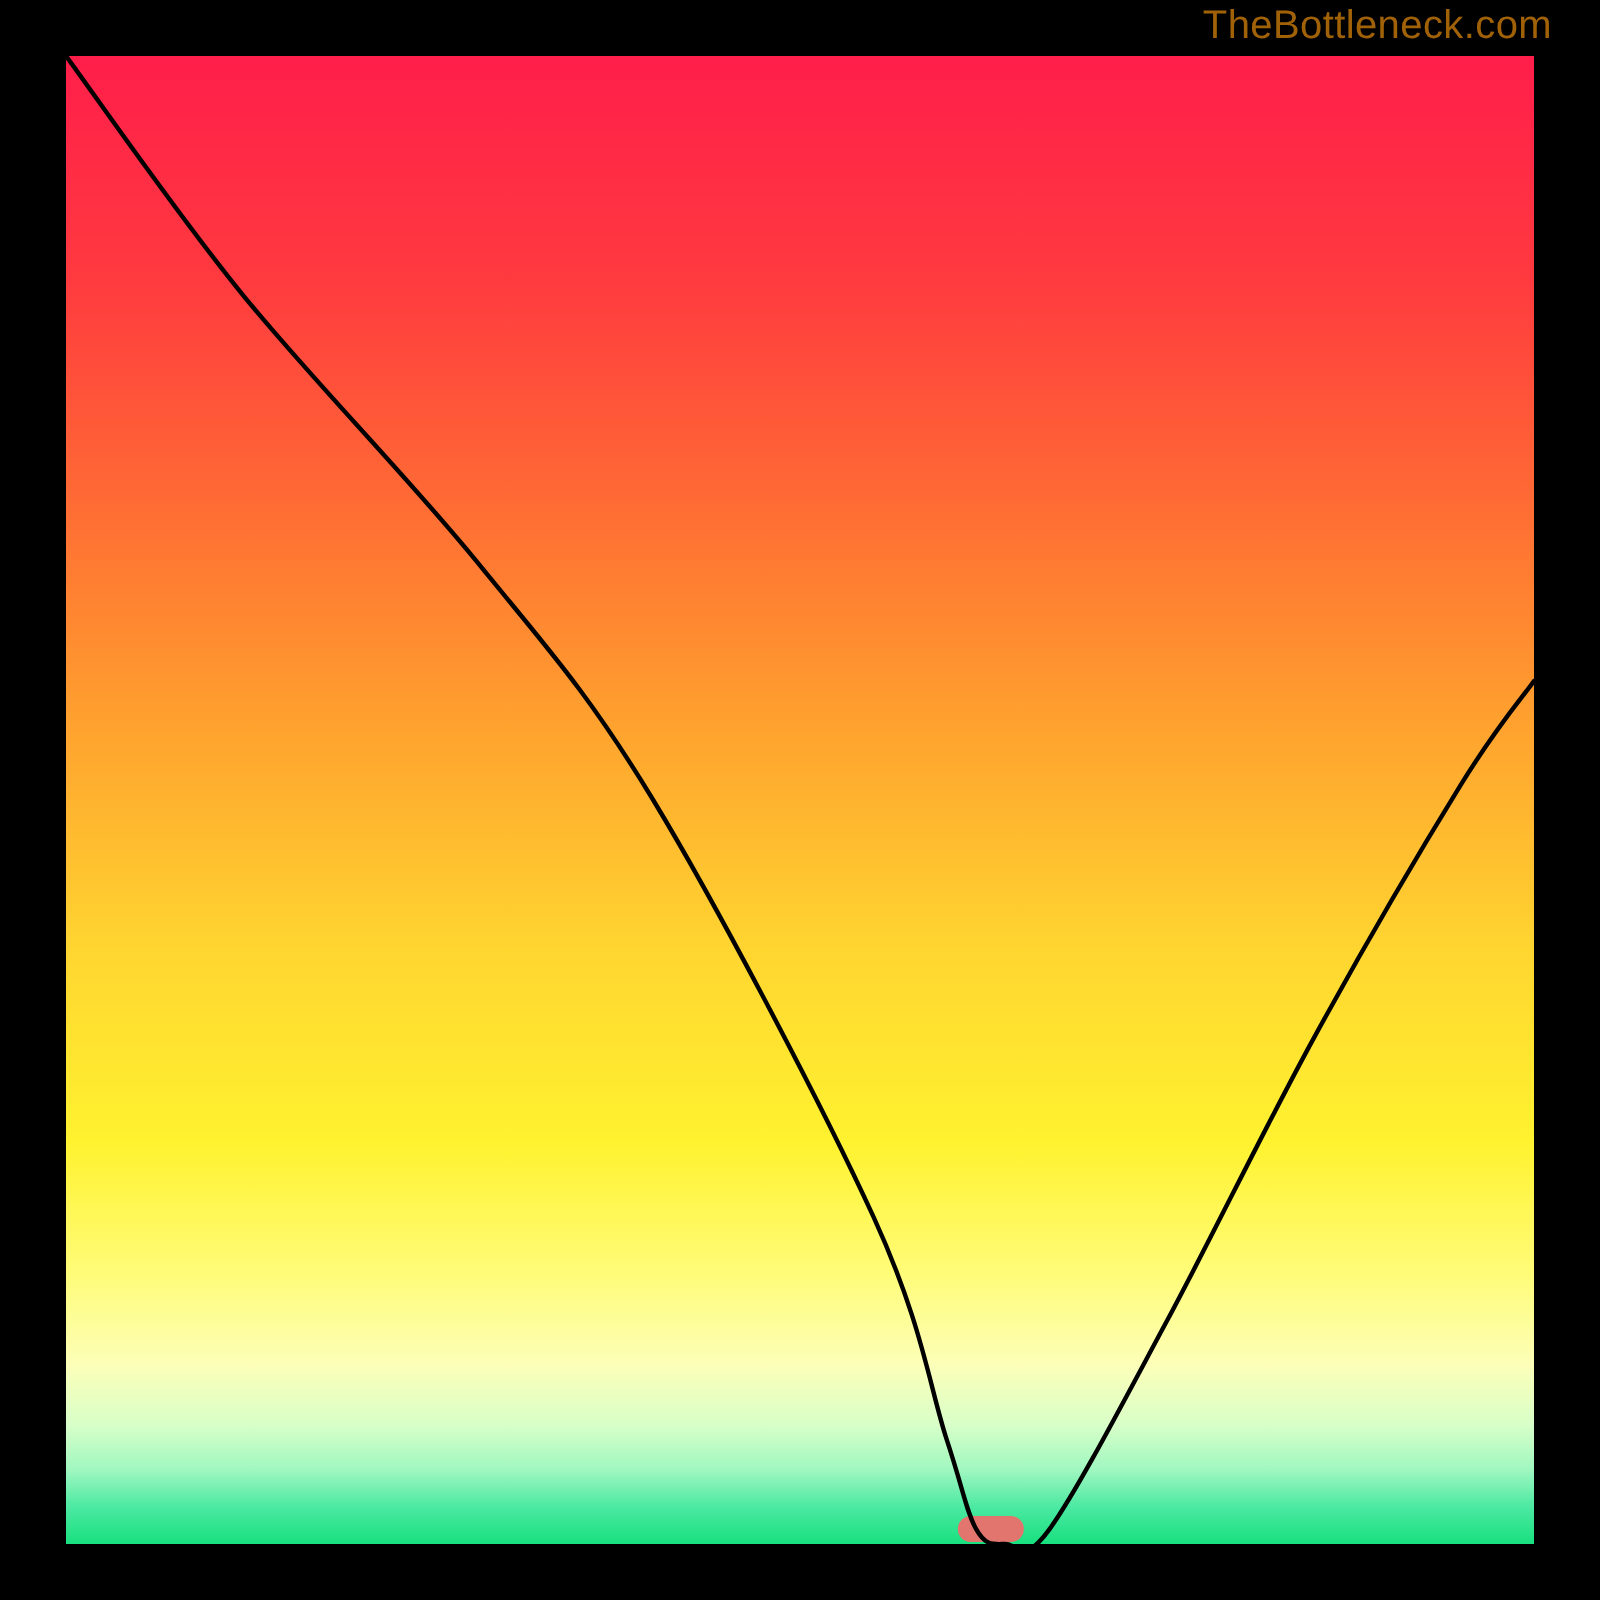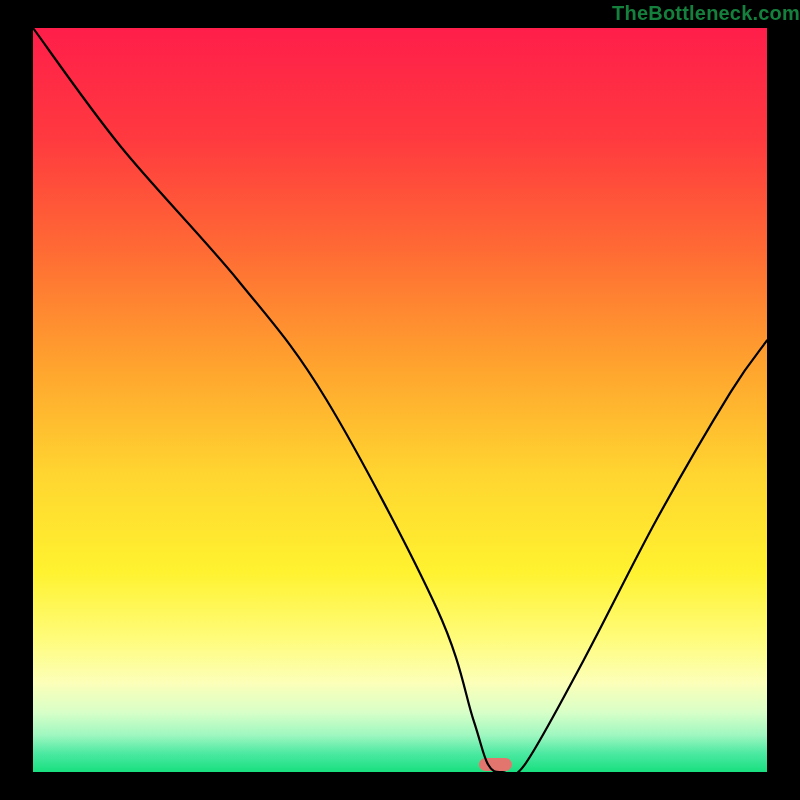--- a/index.html
+++ b/index.html
@@ -13,24 +13,24 @@
   }
   .frame {
     position: relative;
     width: 800px;
     height: 800px;
     background: #000;
   }
   .watermark {
     position: absolute;
     top: 2px;
-    right: 0;
-    color: #15803d;
+    right: 24px;
+    color: #a16207;
     font-size: 20px;
-    font-weight: 700;
+    font-weight: 400;
     letter-spacing: 0.2px;
     z-index: 10;
   }
   .plot-wrap {
     position: absolute;
     left: 33px;
     top: 28px;
     width: 734px;
     height: 744px;
   }

